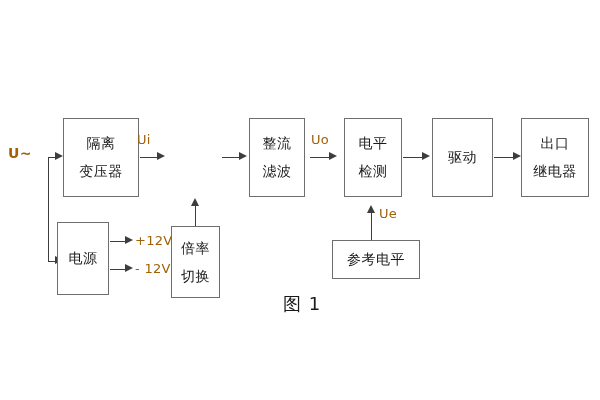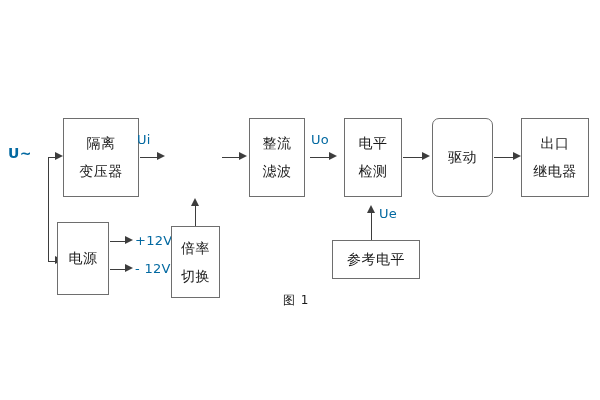--- a/index.html
+++ b/index.html
@@ -42,33 +42,33 @@
   .block .ln + .ln {
     margin-top: 13px;
   }
   .block.single .ln {
     margin-top: 0;
   }
 
   
   .label {
     position: absolute;
-    color: #0369a1;
+    color: #a16207;
     font-size: 13px;
     white-space: nowrap;
     letter-spacing: 0.3px;
   }
   .label.bold {
     font-weight: bold;
     font-size: 14px;
   }
   .caption {
     position: absolute;
     color: #1a1a1a;
-    font-size: 12px;
+    font-size: 18px;
     white-space: nowrap;
     letter-spacing: 1px;
   }
 
   
   .hline {
     position: absolute;
     height: 0;
     border-top: 1.4px solid #3d3d3d;
   }
@@ -130,21 +130,21 @@
   <div class="ahead-r" style="left:329px; top:152px;"></div>
 
   <div class="block" style="left:344px; top:118px; width:58px; height:79px;">
     <span class="ln">电平</span>
     <span class="ln">检测</span>
   </div>
 
   <div class="hline" style="left:403px; top:157px; width:21px;"></div>
   <div class="ahead-r" style="left:422px; top:152px;"></div>
 
-  <div class="block single" style="left:432px; top:118px; width:61px; height:79px;border-radius:7px;">
+  <div class="block single" style="left:432px; top:118px; width:61px; height:79px;">
     <span class="ln">驱动</span>
   </div>
 
   <div class="hline" style="left:494px; top:157px; width:21px;"></div>
   <div class="ahead-r" style="left:513px; top:152px;"></div>
 
   <div class="block" style="left:521px; top:118px; width:68px; height:79px;">
     <span class="ln">出口</span>
     <span class="ln">继电器</span>
   </div>

